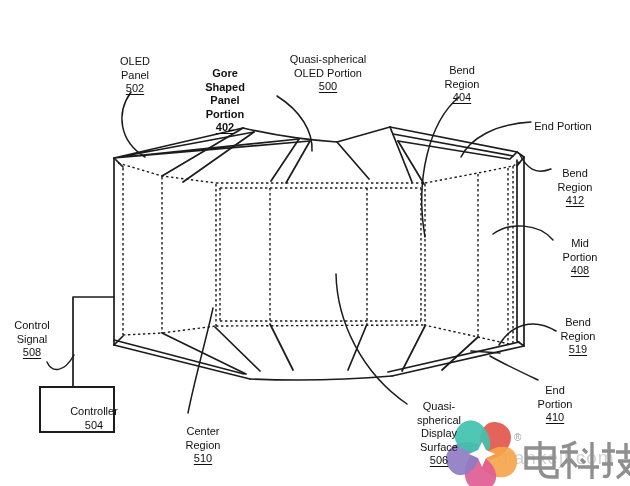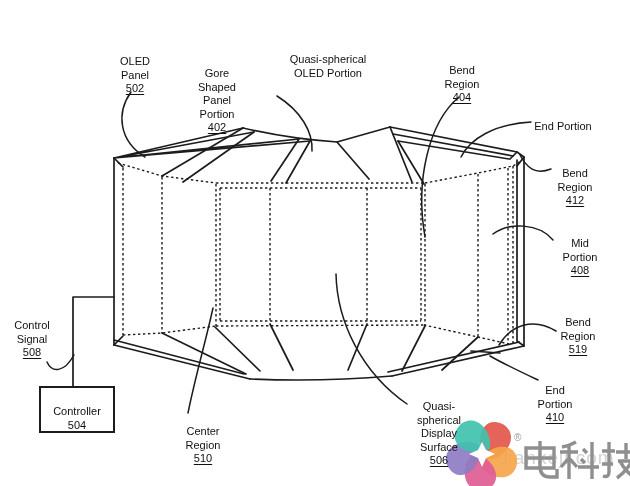--- a/index.html
+++ b/index.html
@@ -5,32 +5,32 @@
   html,body{margin:0;padding:0;background:#ffffff;}
   #stage{position:relative;width:630px;height:486px;overflow:hidden;background:#fff;
          font-family:"Liberation Sans","DejaVu Sans",sans-serif;}
   svg.fig{position:absolute;left:0;top:0;z-index:2;pointer-events:none;}
   .lbl{position:absolute;z-index:3;font-size:11px;line-height:1.22;color:#111;
        text-align:center;white-space:pre-line;}
   .lbl .ref{display:block;text-decoration:underline;text-underline-offset:2px;}
   .lbl .ref.noline{text-decoration:none;}
   
   .l-oled{left:100px;top:42px;width:70px;}
-  .l-gore{left:182px;top:54px;width:70px;}
+  .l-gore{left:190px;top:54px;width:70px;font-weight:bold;}
   .l-500{left:266px;top:40px;width:124px;}
   .l-404{left:427px;top:51px;width:70px;}
   .l-406{left:510px;top:107px;width:106px;}
   .l-412{left:540px;top:154px;width:70px;}
   .l-408{left:545px;top:224px;width:70px;}
   .l-414{left:543px;top:303px;width:70px;}
   .l-410{left:518px;top:371px;width:74px;}
   .l-506{left:404px;top:387px;width:70px;}
   .l-510{left:168px;top:412px;width:70px;}
   .l-508{left:0px;top:306px;width:64px;}
-  .l-ctrl{left:40px;top:392px;width:74px;}
+  .l-ctrl{left:40px;top:392px;width:74px;padding-left:17px;}
   
   .wm-domain{position:absolute;left:497px;top:447px;z-index:1;font-size:19px;
              letter-spacing:1px;color:rgba(155,155,155,0.45);white-space:nowrap;}
   .wm-reg{position:absolute;left:514px;top:432px;z-index:3;font-size:10px;color:#9a9a9a;}
   .wm-brand-text{position:absolute;left:520px;top:438px;z-index:1;font-size:42px;
                  color:transparent;white-space:nowrap;}
 </style>
 </head>
 <body>
 
@@ -142,20 +142,21 @@
     <span>Gore
 Shaped
 Panel
 Portion</span>
     <span class="ref">402</span>
   </div>
 
   <div class="lbl l-500">
     <span>Quasi-spherical
 OLED Portion</span>
+    <span class="ref">500</span>
   </div>
 
   <div class="lbl l-404">
     <span>Bend
 Region</span>
     <span class="ref">404</span>
   </div>
 
   <div class="lbl l-406">
     <span>End Portion</span>

